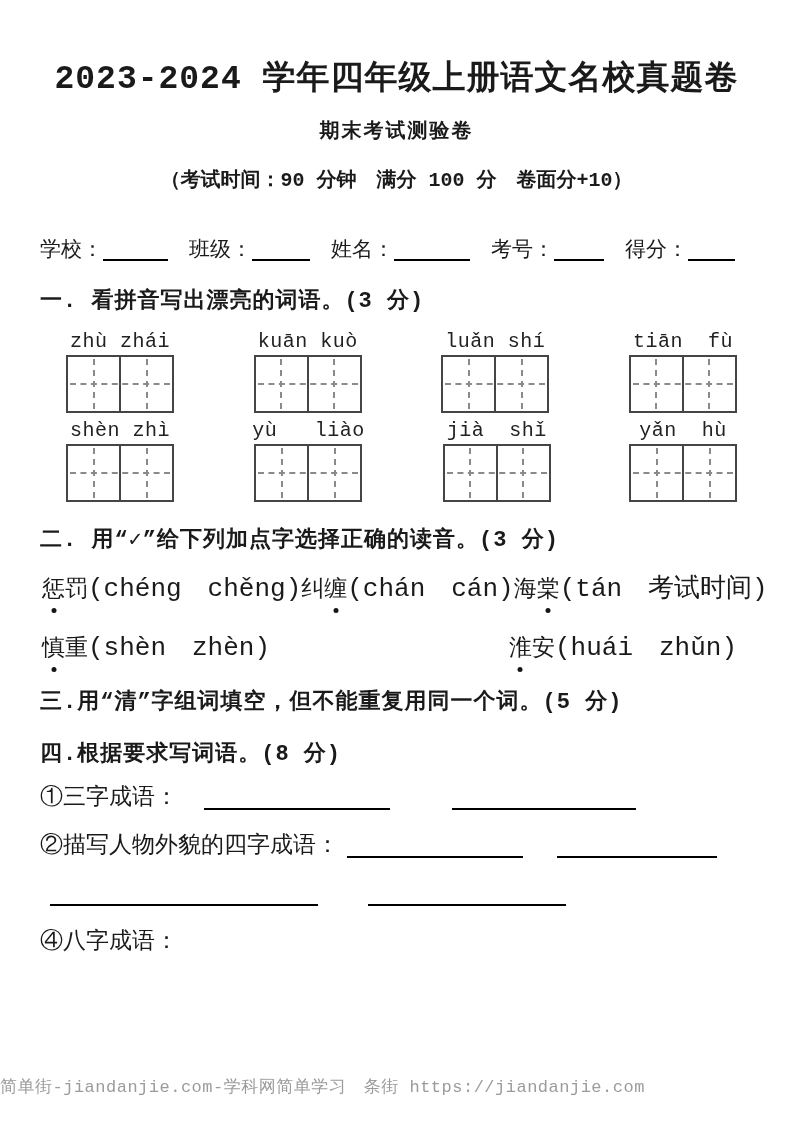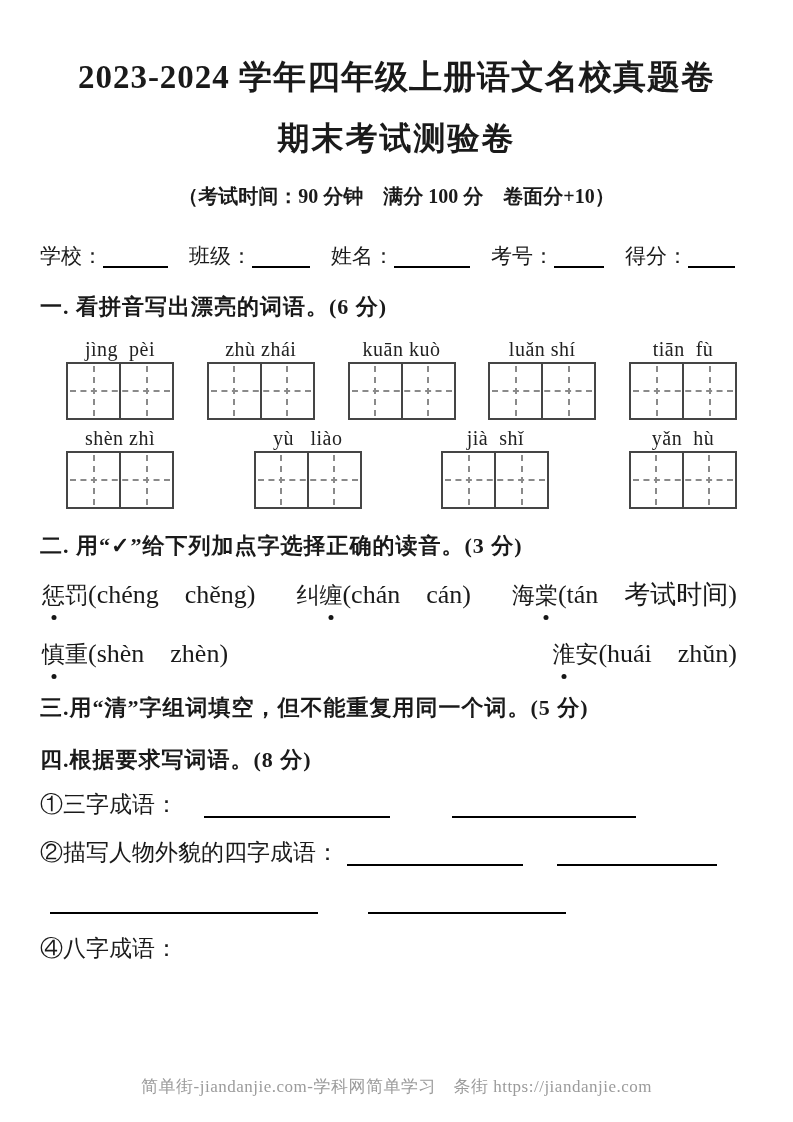--- a/index.html
+++ b/index.html
@@ -1,26 +1,26 @@
 <!DOCTYPE html>
 <html><head>
 <meta charset="utf-8">
 <style>
   * { margin:0; padding:0; box-sizing:border-box; }
   html,body { background:#fff; }
   .page {
     width:793px; height:1122px; position:relative; overflow:hidden;
     background:#ffffff; color:#1a1a1a;
-    font-family:Liberation Serif, serif;
+    font-family:Liberation Mono, monospace;
   }
   .title { margin-top:55px; text-align:center; font-size:33px; font-weight:bold; letter-spacing:1px; }
-  .subtitle { margin-top:17px; text-align:center; font-size:32px; font-weight:bold; letter-spacing:2px; }
+  .subtitle { margin-top:17px; text-align:center; font-size:20px; font-weight:bold; letter-spacing:2px; }
   .exam-info { margin-top:22px; text-align:center; font-size:20px; font-weight:bold; }
 
-  .fields-row { margin:32px 58px 0 40px; display:flex; justify-content:space-between; align-items:center; font-size:21px; }
+  .fields-row { margin:42px 58px 0 40px; display:flex; justify-content:space-between; align-items:center; font-size:21px; }
   .field { white-space:nowrap; }
   .blank { display:inline-block; border-bottom:2.5px solid #000; position:relative; top:5px; }
   .b65{width:65px;} .b60{width:58px;} .b78{width:76px;} .b50{width:50px;} .b47{width:47px;}
 
   .sec-heading { margin:22px 40px 0 40px; font-size:22px; font-weight:bold; letter-spacing:1px; }
 
   .pinyin-grid { margin:14px 56px 0 66px; }
   .pin-row { display:flex; justify-content:space-between; }
   .pin-row.second { margin-top:5px; }
   .pin-group { display:flex; flex-direction:column; align-items:center; }
@@ -43,52 +43,45 @@
   .para-line { white-space:nowrap; }
 
   .s4-items { margin:6px 28px 0 40px; font-size:23px; }
   .s4-line { height:48px; line-height:48px; white-space:nowrap; }
   .u { display:inline-block; border-bottom:2.5px solid #000; position:relative; top:6px; height:10px; }
   .u1a{width:186px; margin-left:26px;} .u1b{width:184px; margin-left:62px;}
   .u2a{width:176px; margin-left:8px;}  .u2b{width:160px; margin-left:34px;}
   .u3a{width:268px; margin-left:10px;} .u3b{width:198px; margin-left:50px;}
 
   .footer-watermark {
-    position:absolute; left:0; right:0; bottom:24px; text-align:center;
+    position:absolute; left:0; right:0; bottom:24px; 
     font-size:17px; color:#9b9b9b; letter-spacing:0.5px;
   }
 </style>
 </head>
 <body>
 
 <div class="page">
 
   <div class="title">2023-2024 学年四年级上册语文名校真题卷</div>
   <div class="subtitle">期末考试测验卷</div>
   <div class="exam-info">（考试时间：90 分钟　满分 100 分　卷面分+10）</div>
 
   <div class="fields-row">
     <span class="field"><span>学校：</span><span class="blank b65"></span></span>
     <span class="field"><span>班级：</span><span class="blank b60"></span></span>
     <span class="field"><span>姓名：</span><span class="blank b78"></span></span>
     <span class="field"><span>考号：</span><span class="blank b50"></span></span>
     <span class="field"><span>得分：</span><span class="blank b47"></span></span>
   </div>
 
-  <div class="sec-heading">一. 看拼音写出漂亮的词语。(6 分)</div>
+  <div class="sec-heading">一. 看拼音写出漂亮的词语。(3 分)</div>
 
   <div class="pinyin-grid">
     <div class="pin-row">
-      <div class="pin-group">
-        <div class="pinyin">jìng  pèi</div>
-        <div class="gridbox">
-            <div class="cell"></div>
-            <div class="cell"></div>
-          </div>
-      </div>
       <div class="pin-group">
         <div class="pinyin">zhù zhái</div>
         <div class="gridbox">
             <div class="cell"></div>
             <div class="cell"></div>
           </div>
       </div>
       <div class="pin-group">
         <div class="pinyin">kuān kuò</div>
         <div class="gridbox">

